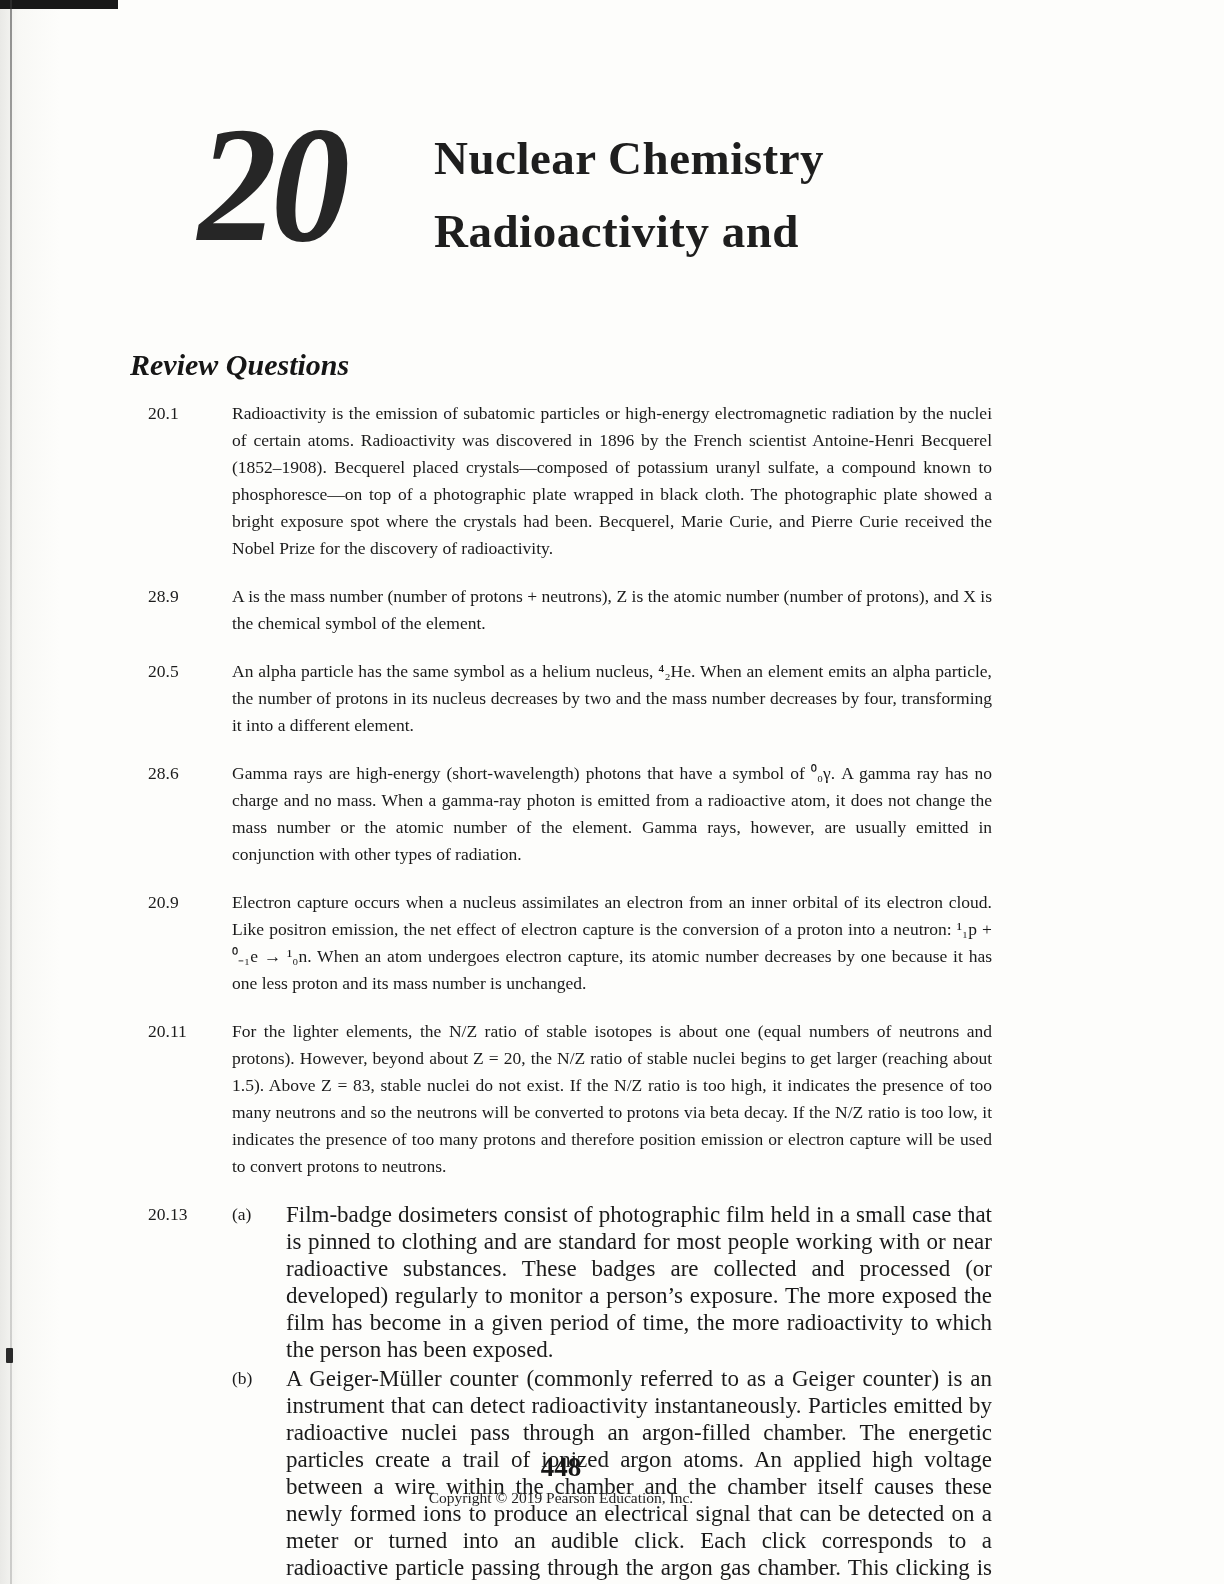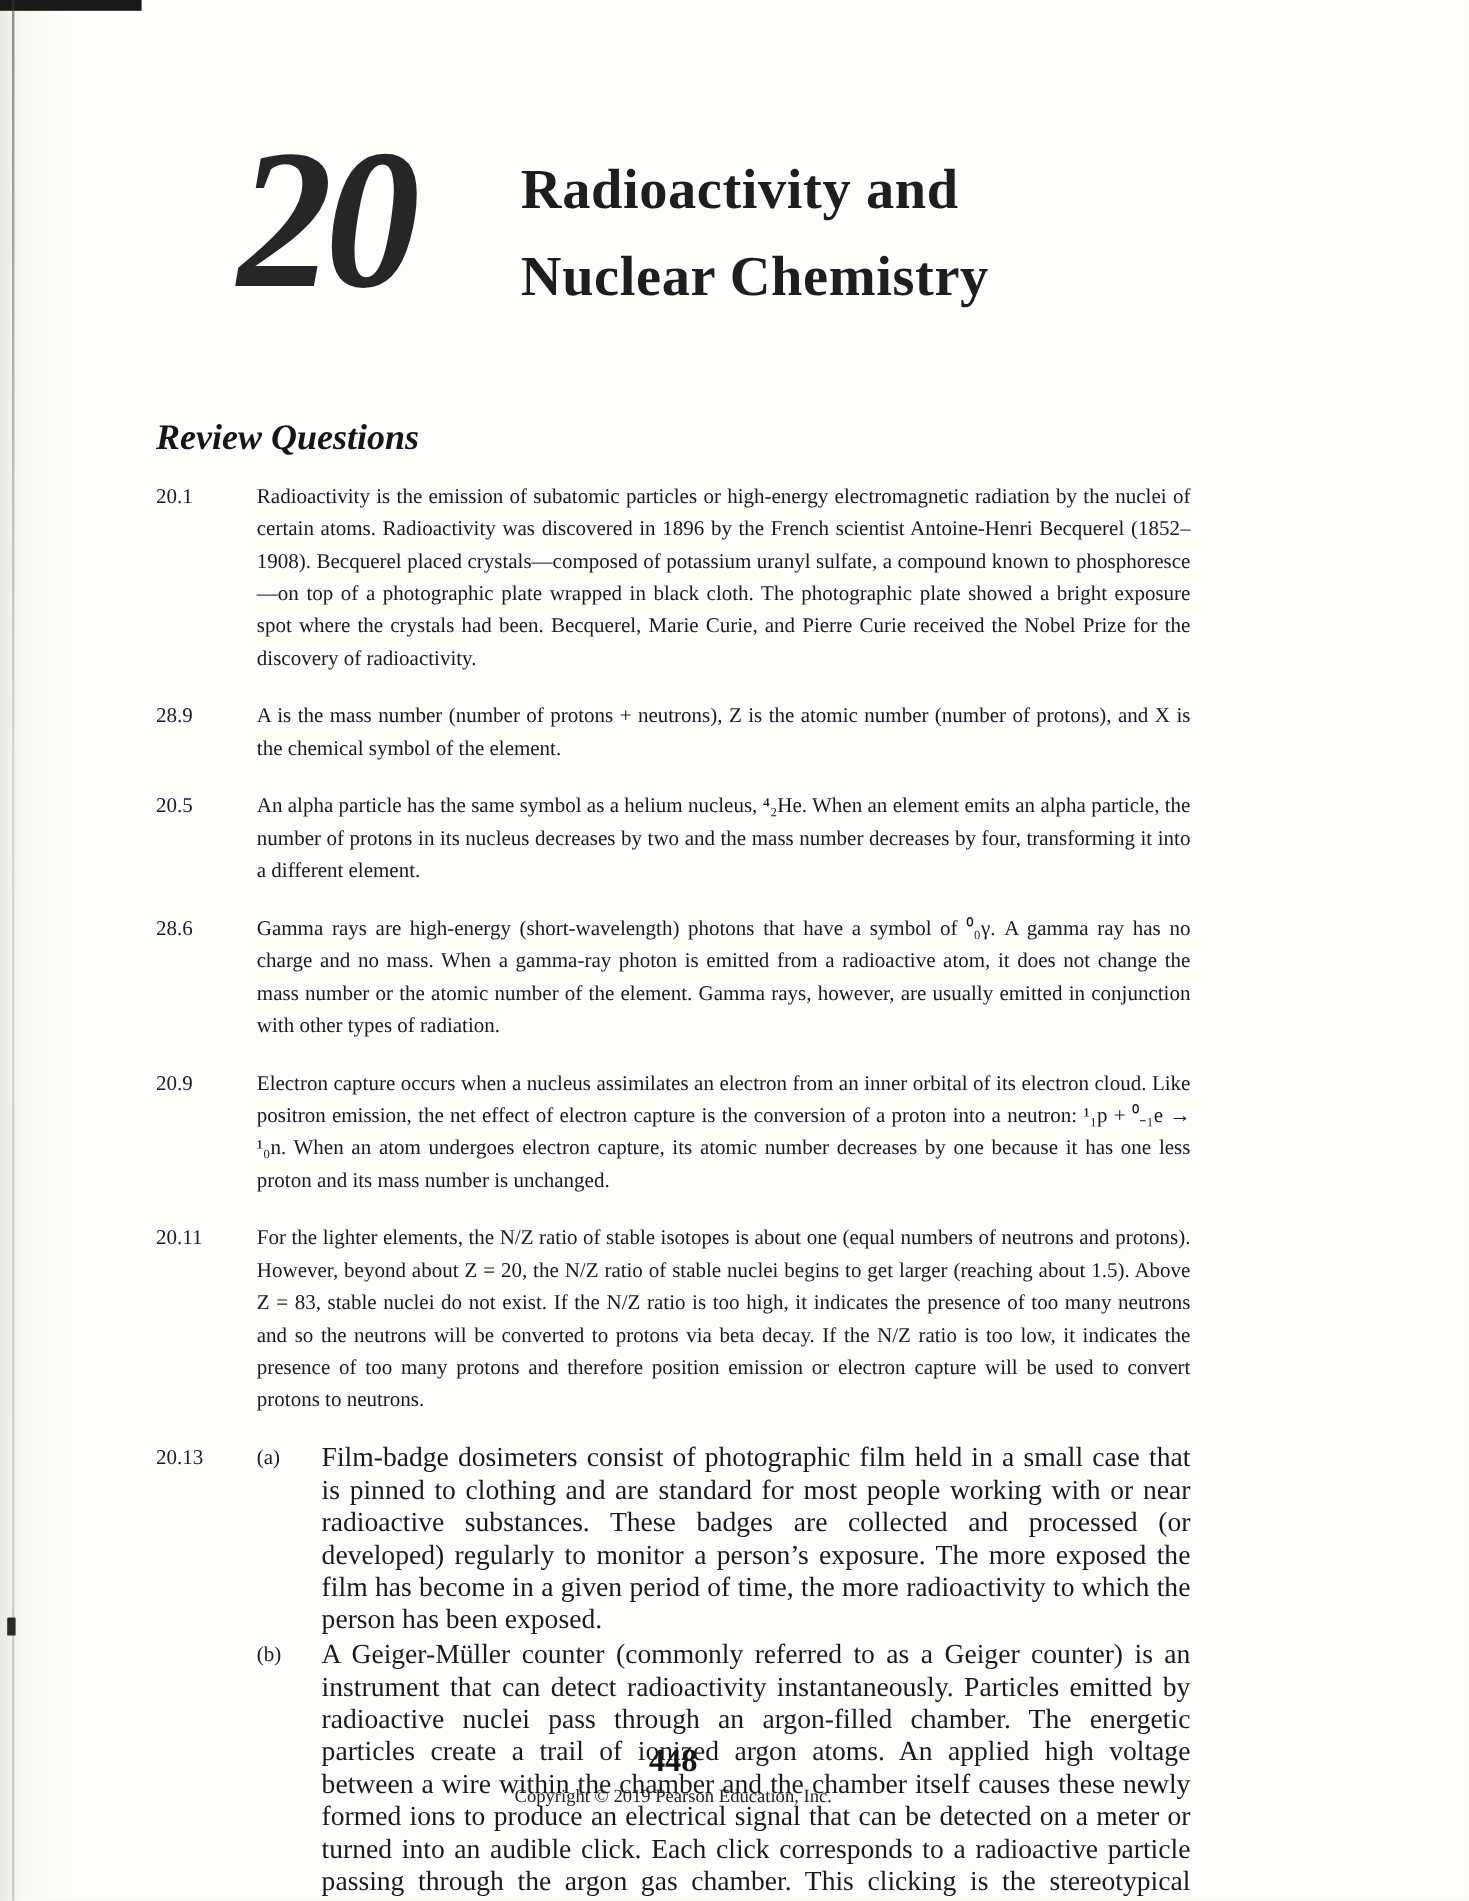--- a/index.html
+++ b/index.html
@@ -42,21 +42,21 @@
     letter-spacing:.5px;
   }
   .section-heading {
     position:absolute; top:348px; left:130px;
     font-size:30px; font-weight:bold; color:#161616;font-style:italic;
   }
   .questions {
     position:absolute; top:400px; left:130px; width:862px;
   }
   .q-item {
-    display:flex; margin-bottom:21px;
+    display:flex; margin-bottom:21px;margin-left:18px;
   }
   .q-number {
     flex:0 0 84px;
     font-size:17.5px; line-height:27px; color:#1c1c1c;
   }
   .q-body {
     flex:1;
     font-size:17.5px; line-height:27px;
     text-align:justify; color:#1a1a1a;
   }
@@ -87,22 +87,22 @@
 
 <div class="page">
 
   <div class="scan-top-bar"></div>
   <div class="scan-left-line"></div>
   <div class="scan-left-mark"></div>
 
   <div class="chapter-header">
     <div class="chapter-number">20</div>
     <div class="chapter-title">
+      <div>Nuclear Chemistry</div>
       <div>Radioactivity and</div>
-      <div>Nuclear Chemistry</div>
     </div>
   </div>
 
   <div class="section-heading">Review Questions</div>
 
   <div class="questions">
 
     <div class="q-item">
       <div class="q-number">20.1</div>
       <div class="q-body">Radioactivity is the emission of subatomic particles or high-energy electromagnetic radiation by the nuclei of certain atoms. Radioactivity was discovered in 1896 by the French scientist Antoine-Henri Becquerel (1852–1908). Becquerel placed crystals—composed of potassium uranyl sulfate, a compound known to phosphoresce—on top of a photographic plate wrapped in black cloth. The photographic plate showed a bright exposure spot where the crystals had been. Becquerel, Marie Curie, and Pierre Curie received the Nobel Prize for the discovery of radioactivity.</div>

